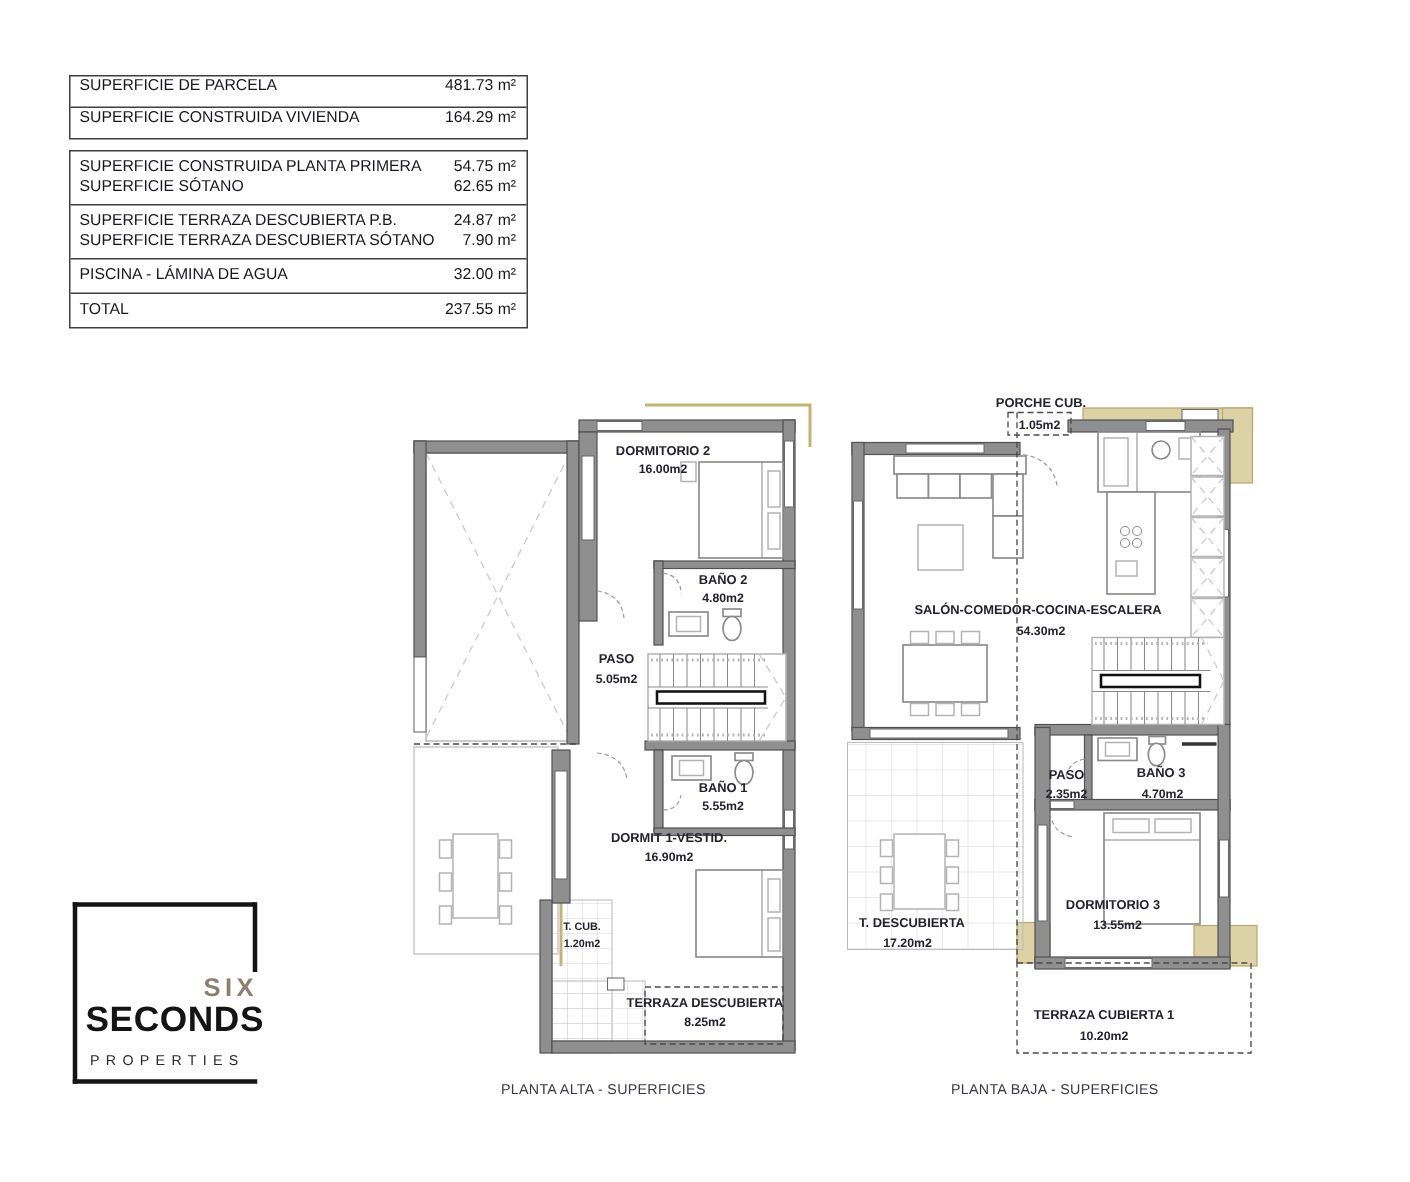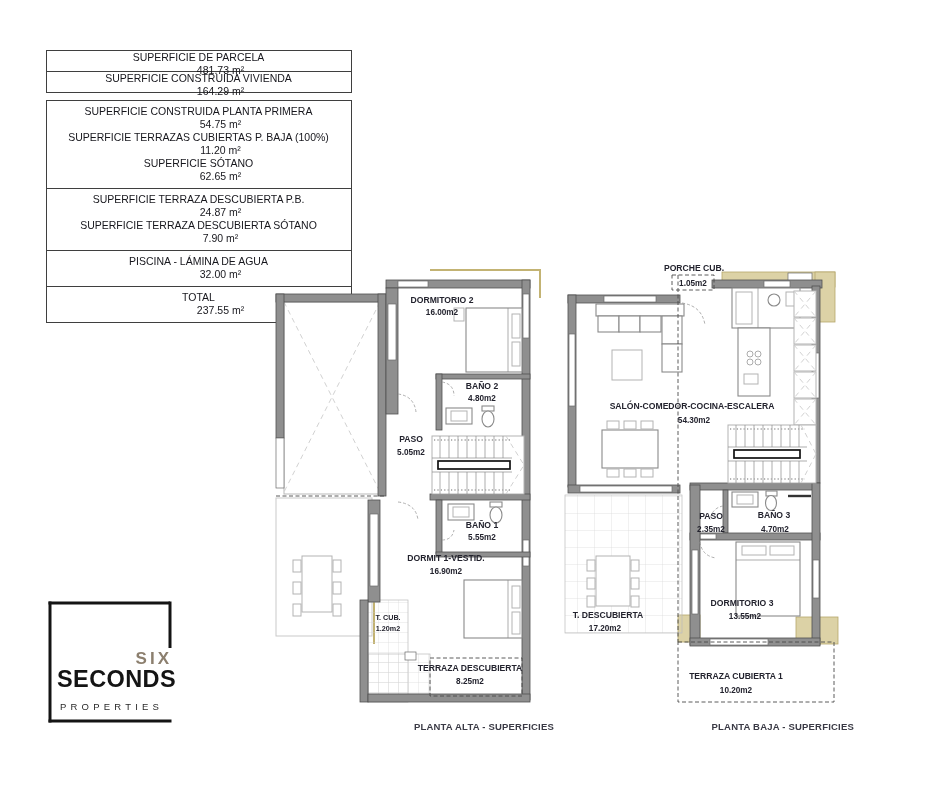--- a/index.html
+++ b/index.html
@@ -3,29 +3,29 @@
 <meta charset="utf-8">
 <style>
   html,body{margin:0;padding:0;}
   body{
     width:940px;height:788px;position:relative;background:#ffffff;
     font-family:"Liberation Sans",sans-serif;color:#16161c;overflow:hidden;
   }
   
   .area-table{position:absolute;left:46px;top:50px;width:306px;font-size:10.5px;line-height:13px;}
   .tbox{border:1.6px solid #3f3f3f;background:#fff;margin-bottom:7px;}
-  .trow{display:flex;justify-content:space-between;align-items:center;padding:0 7px 0 6px;flex-direction:column;}
+  .trow{display:flex;justify-content:space-between;padding:0 7px 0 6px;}
   .tbox-top .trow{height:20px;}
   .tbox-top .trow + .trow{border-top:1.4px solid #3f3f3f;}
   .tgroup{padding:4px 0 5px 0;}
   .tgroup + .tgroup{border-top:1.4px solid #3f3f3f;}
   .tlabel{white-space:nowrap;}
-  .tvalue{white-space:nowrap;text-align:right;margin-left:44px;}
+  .tvalue{white-space:nowrap;text-align:right;}
   
-  .plan-caption{position:absolute;width:220px;text-align:right;font-size:9.5px;font-weight:bold;color:#3a3a45;letter-spacing:.2px;}
+  .plan-caption{position:absolute;width:220px;text-align:left;font-size:9.5px;font-weight:normal;color:#3a3a45;letter-spacing:.2px;}
   
   .wall{fill:#8f8f8f;stroke:#515151;stroke-width:.8;}
   .win{fill:#ffffff;stroke:#6a6a6a;stroke-width:.7;}
   .furn{fill:#ffffff;stroke:#b3b3b3;stroke-width:1;}
   .furn2{fill:#ffffff;stroke:#8a8a8a;stroke-width:1.1;}
   .ghost{fill:none;stroke:#c9c9c9;stroke-width:1;}
   .dash{fill:none;stroke:#4a4a4a;stroke-width:.9;stroke-dasharray:4 2.5;}
   .dashlt{fill:none;stroke:#cccccc;stroke-width:.9;stroke-dasharray:5 4;}
   .door{fill:none;stroke:#9a9a9a;stroke-width:.8;stroke-dasharray:3 2;}
   .beige{fill:#dcd2a6;stroke:#b6a76b;stroke-width:.8;}
@@ -55,24 +55,20 @@
       <span class="tvalue">164.29 m²</span>
     </div>
   </div>
   <div class="tbox">
     <div class="tgroup">
       <div class="trow">
         <span class="tlabel">SUPERFICIE CONSTRUIDA PLANTA PRIMERA</span>
         <span class="tvalue">54.75 m²</span>
       </div>
       <div class="trow">
-        <span class="tlabel">SUPERFICIE TERRAZAS CUBIERTAS P. BAJA (100%)</span>
-        <span class="tvalue">11.20 m²</span>
-      </div>
-      <div class="trow">
         <span class="tlabel">SUPERFICIE SÓTANO</span>
         <span class="tvalue">62.65 m²</span>
       </div>
     </div>
     <div class="tgroup">
       <div class="trow">
         <span class="tlabel">SUPERFICIE TERRAZA DESCUBIERTA P.B.</span>
         <span class="tvalue">24.87 m²</span>
       </div>
       <div class="trow">

